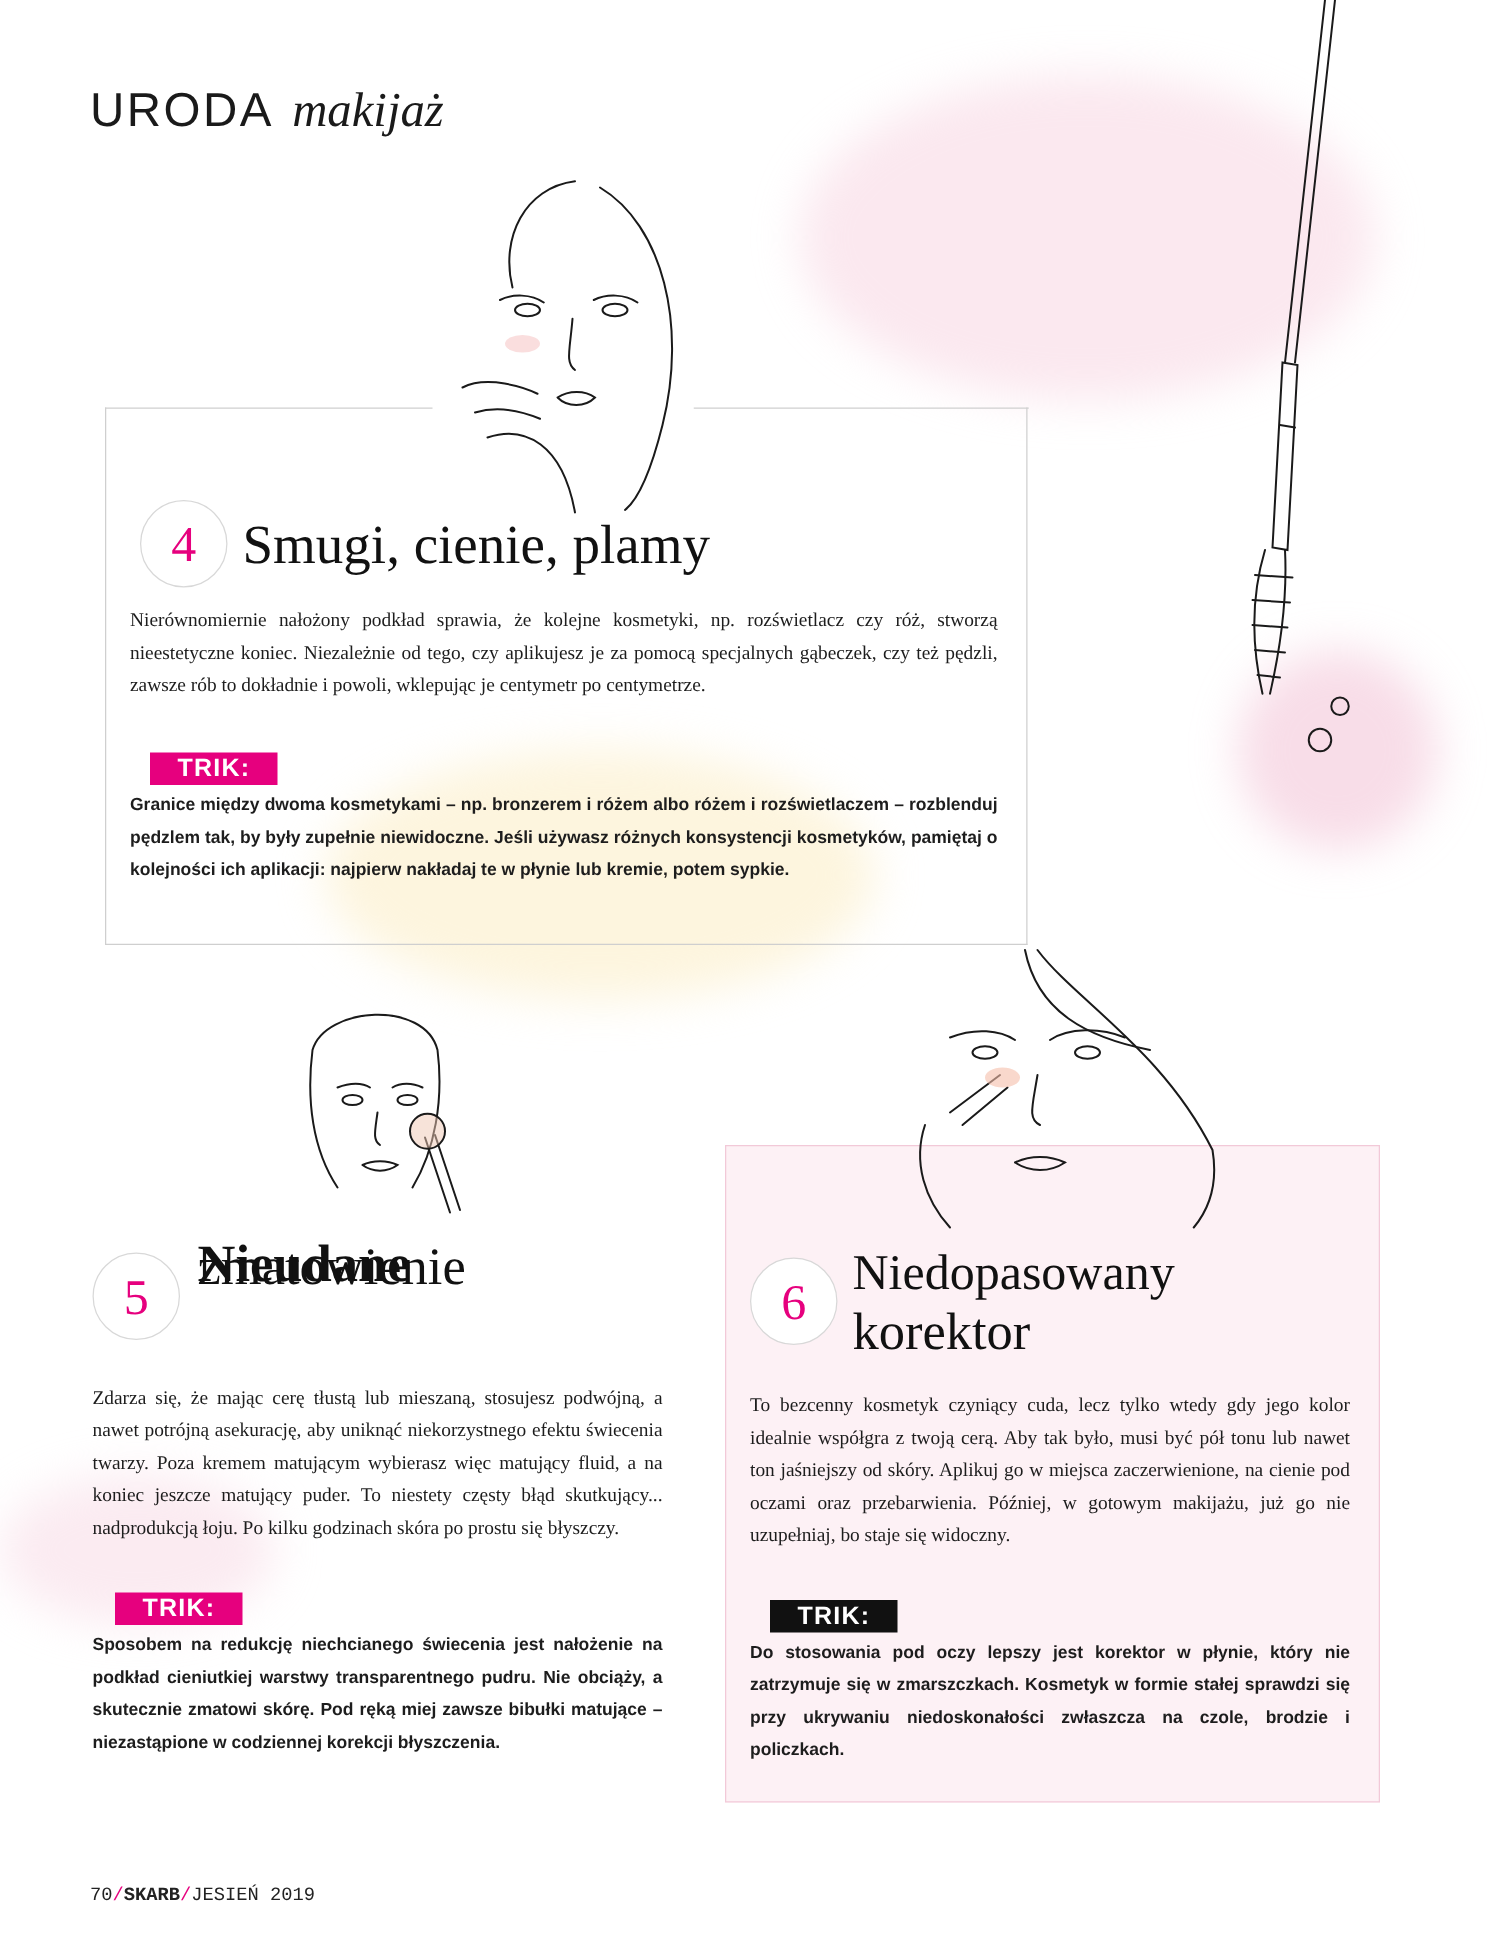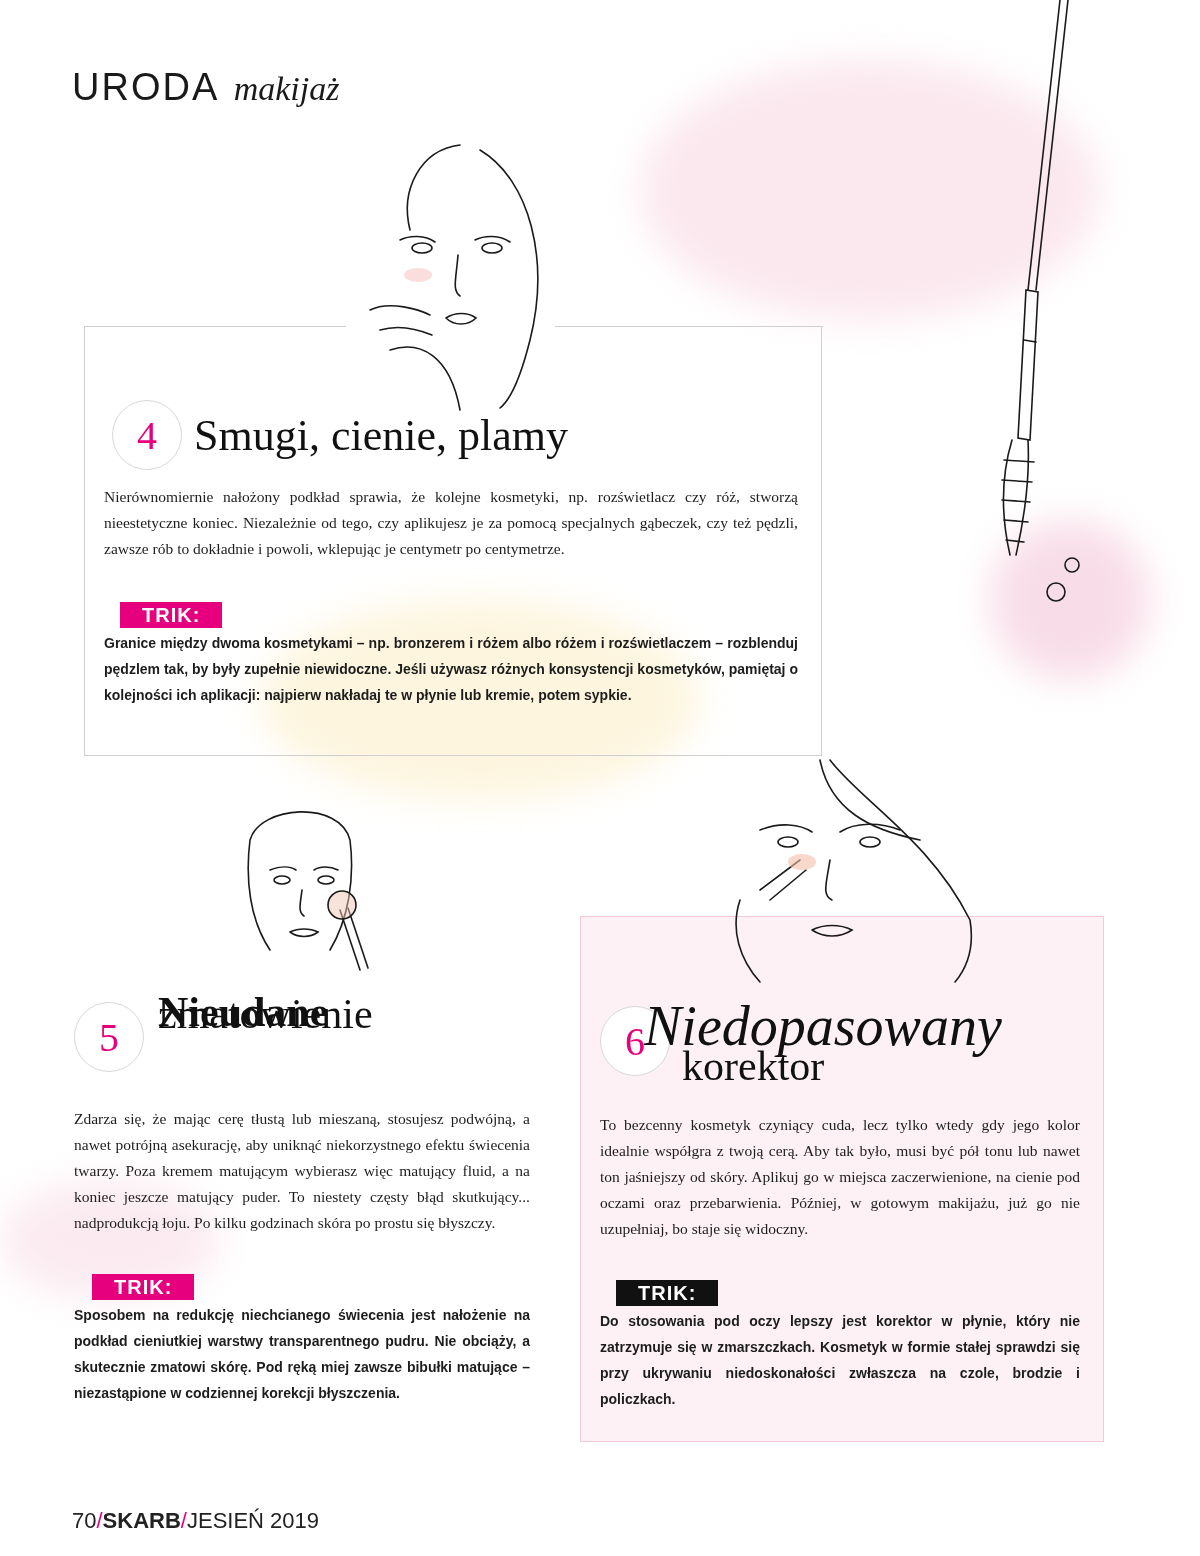--- a/index.html
+++ b/index.html
@@ -1,37 +1,37 @@
 <!DOCTYPE html>
 <html><head>
 <meta charset="utf-8">
 <style>
   html, body { margin:0; padding:0; }
   body { width:1200px; height:1556px; background:#ffffff; position:relative; overflow:hidden; font-family:"Liberation Sans", sans-serif; color:#1a1a1a; }
   .abs { position:absolute; }
   .header { left:72px; top:66px; font-size:38px; letter-spacing:2px; color:#1a1a1a; font-family:"Liberation Sans", sans-serif; font-weight:300; }
-  .header .sub { font-family:"Liberation Serif", serif; font-style:italic; font-size:34px; letter-spacing:0; margin-left:4px;margin-top:32px; }
+  .header .sub { font-family:"Liberation Serif", serif; font-style:italic; font-size:39px; letter-spacing:0; margin-left:4px;margin-top:32px; }
 
   .blob { position:absolute; border-radius:50%; filter:blur(18px); }
 
   .card { position:absolute; box-sizing:border-box; }
   .card1 { left:84px; top:326px; width:738px; height:430px; border:1px solid #cfcfcf; border-top:none; }
   .card1 .topline-l { position:absolute; left:-1px; top:0; width:262px; height:1px; background:#cfcfcf; }
   .card1 .topline-r { position:absolute; left:470px; top:0; width:268px; height:1px; background:#cfcfcf; }
   .card3 { left:580px; top:916px; width:524px; height:526px; border:1px solid #f2c9d8; background:#fdf1f5; }
 
   .num-circle { position:absolute; width:70px; height:70px; border-radius:50%; border:1px solid #d8d8d8; background:#fff; box-sizing:border-box; display:flex; align-items:center; justify-content:center; font-family:"Liberation Serif", serif; font-size:40px; color:#e6007e; }
   .title { position:absolute; font-family:"Liberation Serif", serif; color:#111; line-height:1.08; }
   .body { position:absolute; font-family:"Liberation Serif", serif; font-size:15.5px; line-height:26px; text-align:justify; color:#1d1d1d; }
   .trik-label { position:absolute; height:26px; padding:0 22px; font-family:"Liberation Sans", sans-serif; font-weight:bold; font-size:20px; color:#fff; display:flex; align-items:center; letter-spacing:1px;margin-left:36px; }
   .trik-pink { background:#e6007e; }
   .trik-black { background:#111; }
   .trik-body { position:absolute; font-family:"Liberation Sans", sans-serif; font-weight:bold; font-size:14px; line-height:26px; color:#1d1d1d; text-align:justify; }
 
-  .footer { left:72px; top:1508px; font-size:22px; color:#222; font-family:Liberation Sans, sans-serif; }
+  .footer { left:72px; top:1508px; font-size:15px; color:#222; font-family:Liberation Mono, monospace; }
   .footer b { font-weight:bold; }
   .footer .sl { color:#e6007e; }
 
   svg.ill { position:absolute; overflow:visible; }
   svg.ill path, svg.ill line, svg.ill ellipse, svg.ill circle { fill:none; stroke:#1a1a1a; stroke-width:1.6; stroke-linecap:round; }
 </style>
 </head>
 <body>
 
 <div class="blob" style="left:640px;top:60px;width:460px;height:260px;background:rgba(246,205,220,0.45);"></div>
@@ -101,21 +101,21 @@
   <path d="M100 0 C110 50, 150 70, 200 80"></path>
   <path d="M40 70 C60 62, 80 64, 92 72 M120 72 C135 62, 160 62, 180 70"></path>
   <ellipse cx="68" cy="82" rx="10" ry="5"></ellipse>
     <ellipse cx="150" cy="82" rx="10" ry="5"></ellipse>
   <path d="M110 100 C106 125, 102 135, 112 140"></path>
   <path d="M92 170 C104 164, 120 164, 132 170 C120 178, 104 178, 92 170"></path>
   <path d="M20 140 C10 170, 20 200, 40 222 M40 130 L80 100 M50 140 L86 110"></path>
   <ellipse cx="82" cy="102" rx="14" ry="8" style="fill:rgba(245,190,170,0.6);stroke:none"></ellipse>
 </svg>
 <div class="num-circle" style="left:600px;top:1006px;">6</div>
-<div class="title" style="left:644px;top:996px;font-size:56px;font-style:italic;">Niedopasowany</div>
+<div class="title" style="left:682px;top:996px;font-size:40px;">Niedopasowany</div>
 <div class="title" style="left:682px;top:1044px;font-size:42px;">korektor</div>
 <div class="body" style="left:600px;top:1112px;width:480px;">To bezcenny kosmetyk czyniący cuda, lecz tylko wtedy gdy jego kolor idealnie współgra z twoją cerą. Aby tak było, musi być pół tonu lub nawet ton jaśniejszy od skóry. Aplikuj go w miejsca zaczerwienione, na cienie pod oczami oraz przebarwienia. Później, w gotowym makijażu, już go nie uzupełniaj, bo staje się widoczny.</div>
 <div class="trik-label trik-black" style="left:580px;top:1280px;">TRIK:</div>
 <div class="trik-body" style="left:600px;top:1308px;width:480px;">Do stosowania pod oczy lepszy jest korektor w płynie, który nie zatrzymuje się w zmarszczkach. Kosmetyk w formie stałej sprawdzi się przy ukrywaniu niedoskonałości zwłaszcza na czole, brodzie i policzkach.</div>
 
 <div class="abs footer">
   <span>70</span><span class="sl">/</span><b>SKARB</b><span class="sl">/</span><span>JESIEŃ 2019</span>
 </div>
 
 </body></html>

